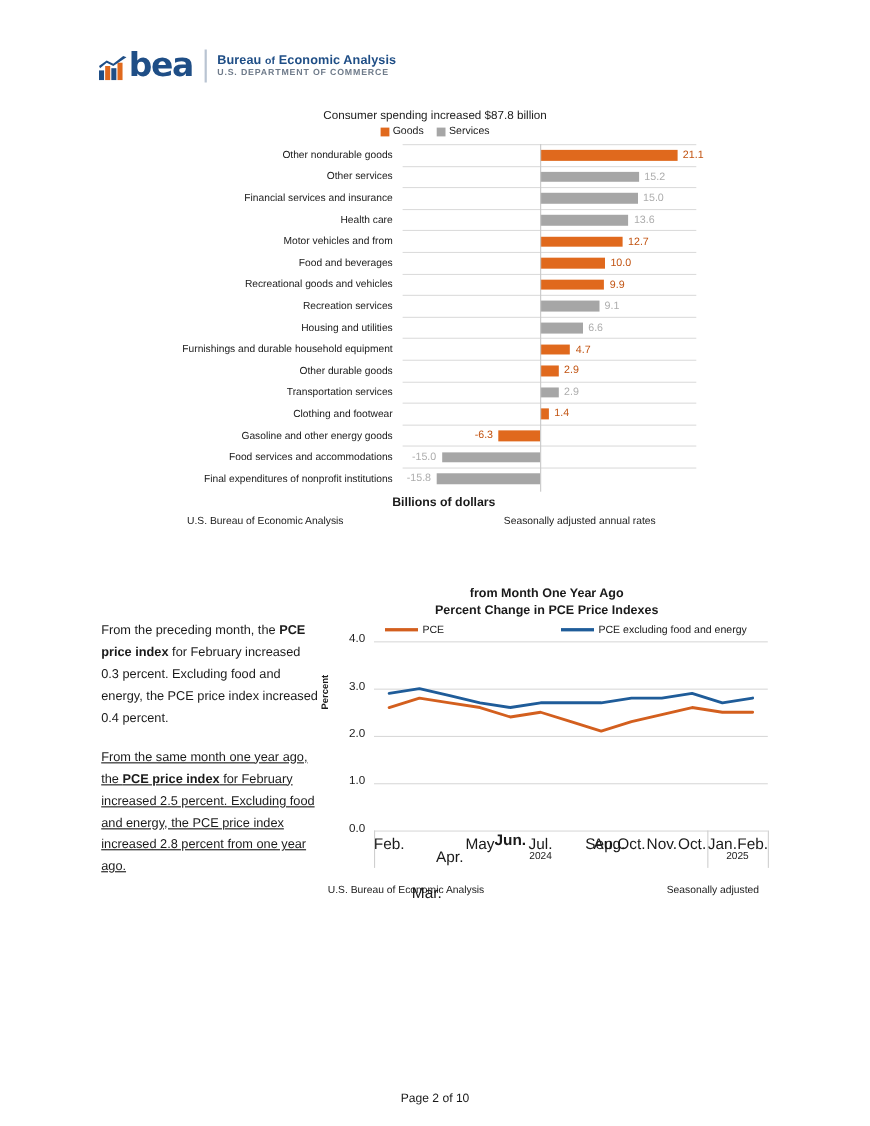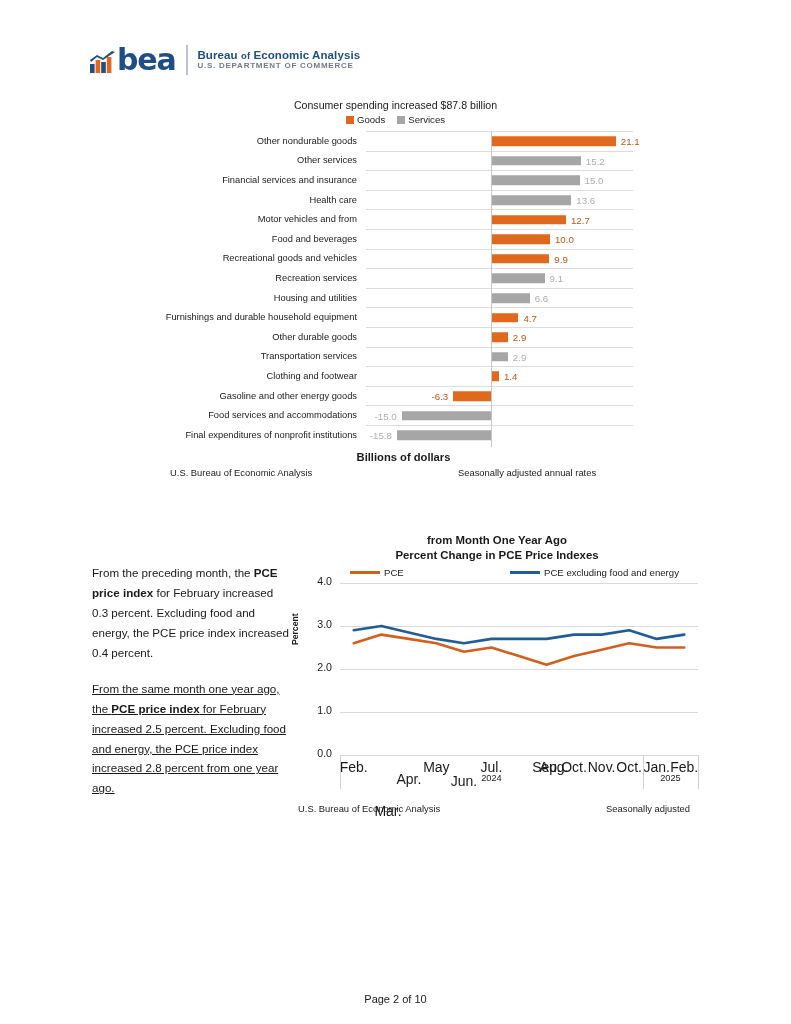--- a/index.html
+++ b/index.html
@@ -296,21 +296,21 @@
         <polyline points="13.76923076923077,60.2 41.30769230769231,51.60000000000001 68.84615384615385,55.89999999999999 96.38461538461539,60.2 123.92307692307693,68.8 151.46153846153848,64.5 179,73.10000000000001 206.53846153846155,81.7 234.0769230769231,73.10000000000001 261.61538461538464,66.64999999999999 289.1538461538462,60.2 316.69230769230774,64.5 344.2307692307692,64.5" fill="none" stroke="#D35F1E" stroke-width="2.6" stroke-linejoin="round" stroke-linecap="round"></polyline>
         <polyline points="13.76923076923077,47.3 41.30769230769231,43 68.84615384615385,49.45 96.38461538461539,55.89999999999999 123.92307692307693,60.2 151.46153846153848,55.89999999999999 179,55.89999999999999 206.53846153846155,55.89999999999999 234.0769230769231,51.60000000000001 261.61538461538464,51.60000000000001 289.1538461538462,47.3 316.69230769230774,55.89999999999999 344.2307692307692,51.60000000000001" fill="none" stroke="#1F5C99" stroke-width="2.6" stroke-linejoin="round" stroke-linecap="round"></polyline>
       </svg>
     </div>
 
   <div class="c2-xaxis" id="c2-xaxis">
       <div class="xtick" style="left: 46.7692px; top: 4px;">Feb.</div>
       <div class="xtick" style="left: 81px; top: 4px; margin-top: 44px;">Mar.</div>
       <div class="xtick" style="left: 101.846px; top: 16px;">Apr.</div>
       <div class="xtick" style="left: 129.385px; top: 4px;">May</div>
-      <div class="xtick" style="left: 156.923px; top: 18px;">Jun.</div>
+      <div class="xtick" style="left: 156.923px; top: 0; font-weight: bold;">Jun.</div>
       <div class="xtick" style="left: 184.462px; top: 4px;">Jul.</div>
       <div class="xtick" style="left: 212px; top: 4px; margin-left: 35px;">Aug.</div>
       <div class="xtick" style="left: 239.538px; top: 4px;">Sep.</div>
       <div class="xtick" style="left: 267.077px; top: 4px;">Oct.</div>
       <div class="xtick" style="left: 294.615px; top: 4px;">Nov.</div>
       <div class="xtick" style="left: 322.154px; top: 4px;">Oct.</div>
       <div class="xtick" style="left: 349.692px; top: 4px;">Jan.</div>
       <div class="xtick" style="left: 377.231px; top: 4px;">Feb.</div>
       <div class="yearlbl" style="left: 179.462px;">2024</div>
       <div class="yeardiv" style="left: 350.923px;"></div>

